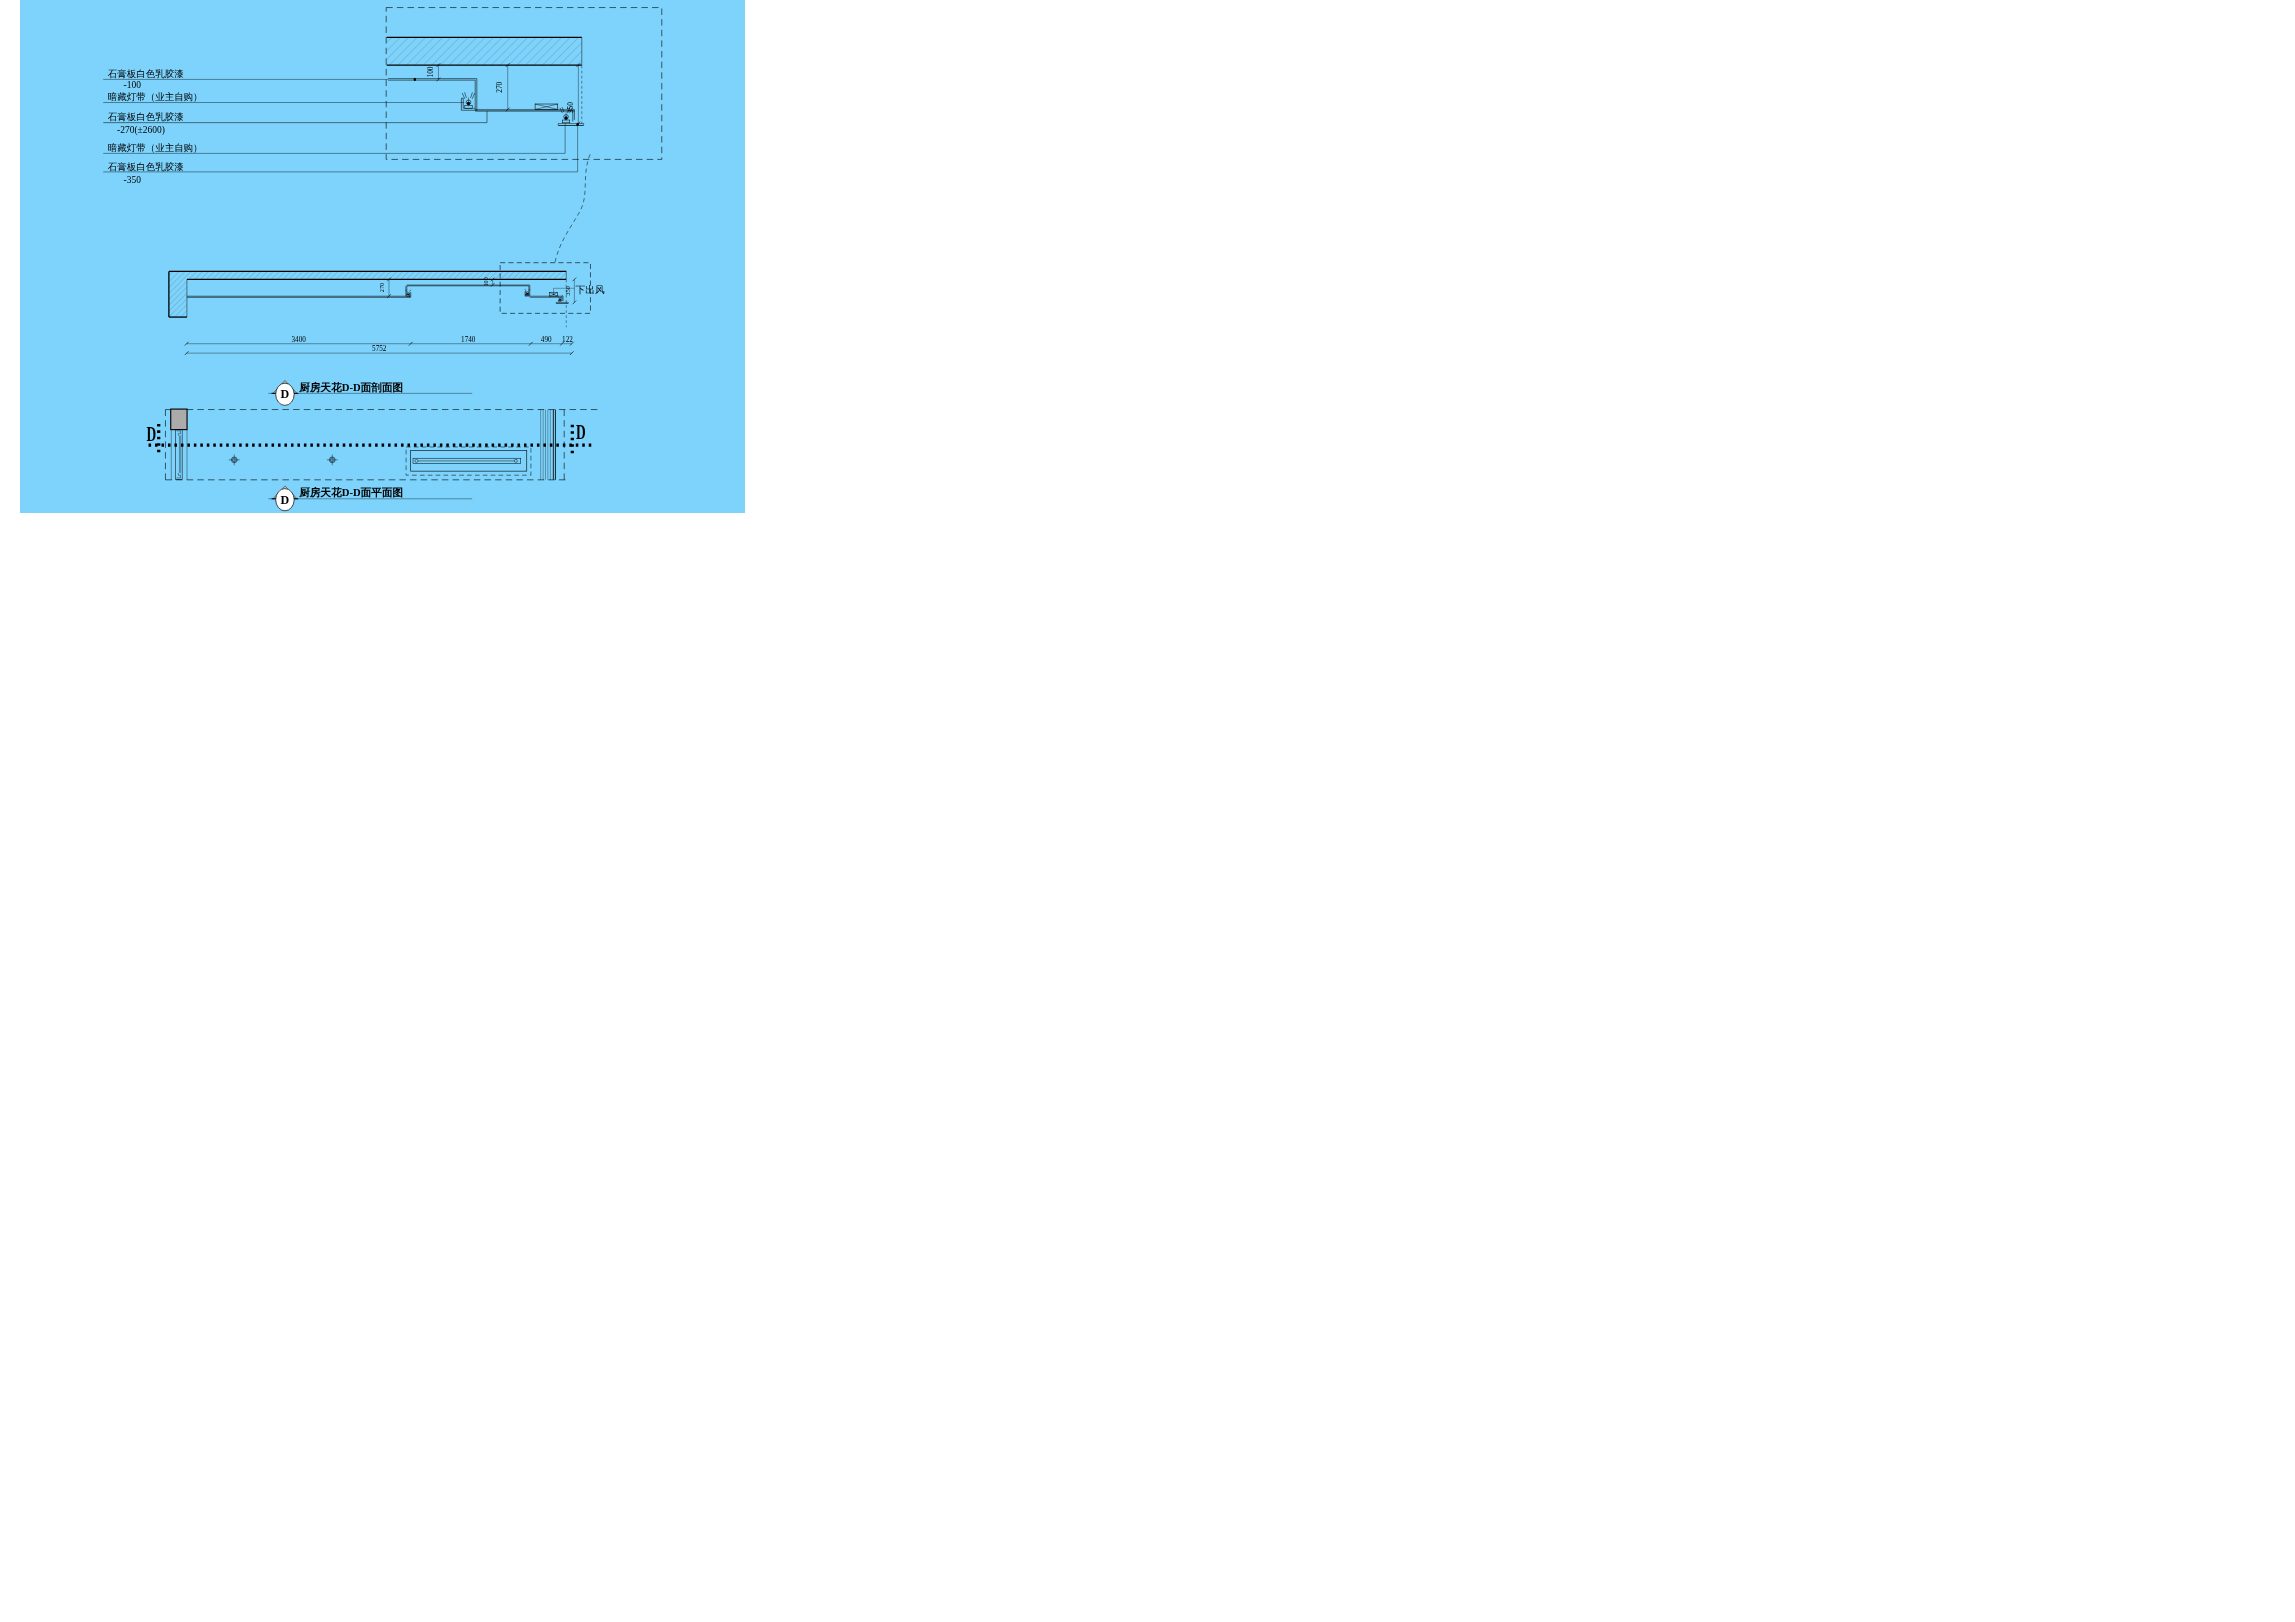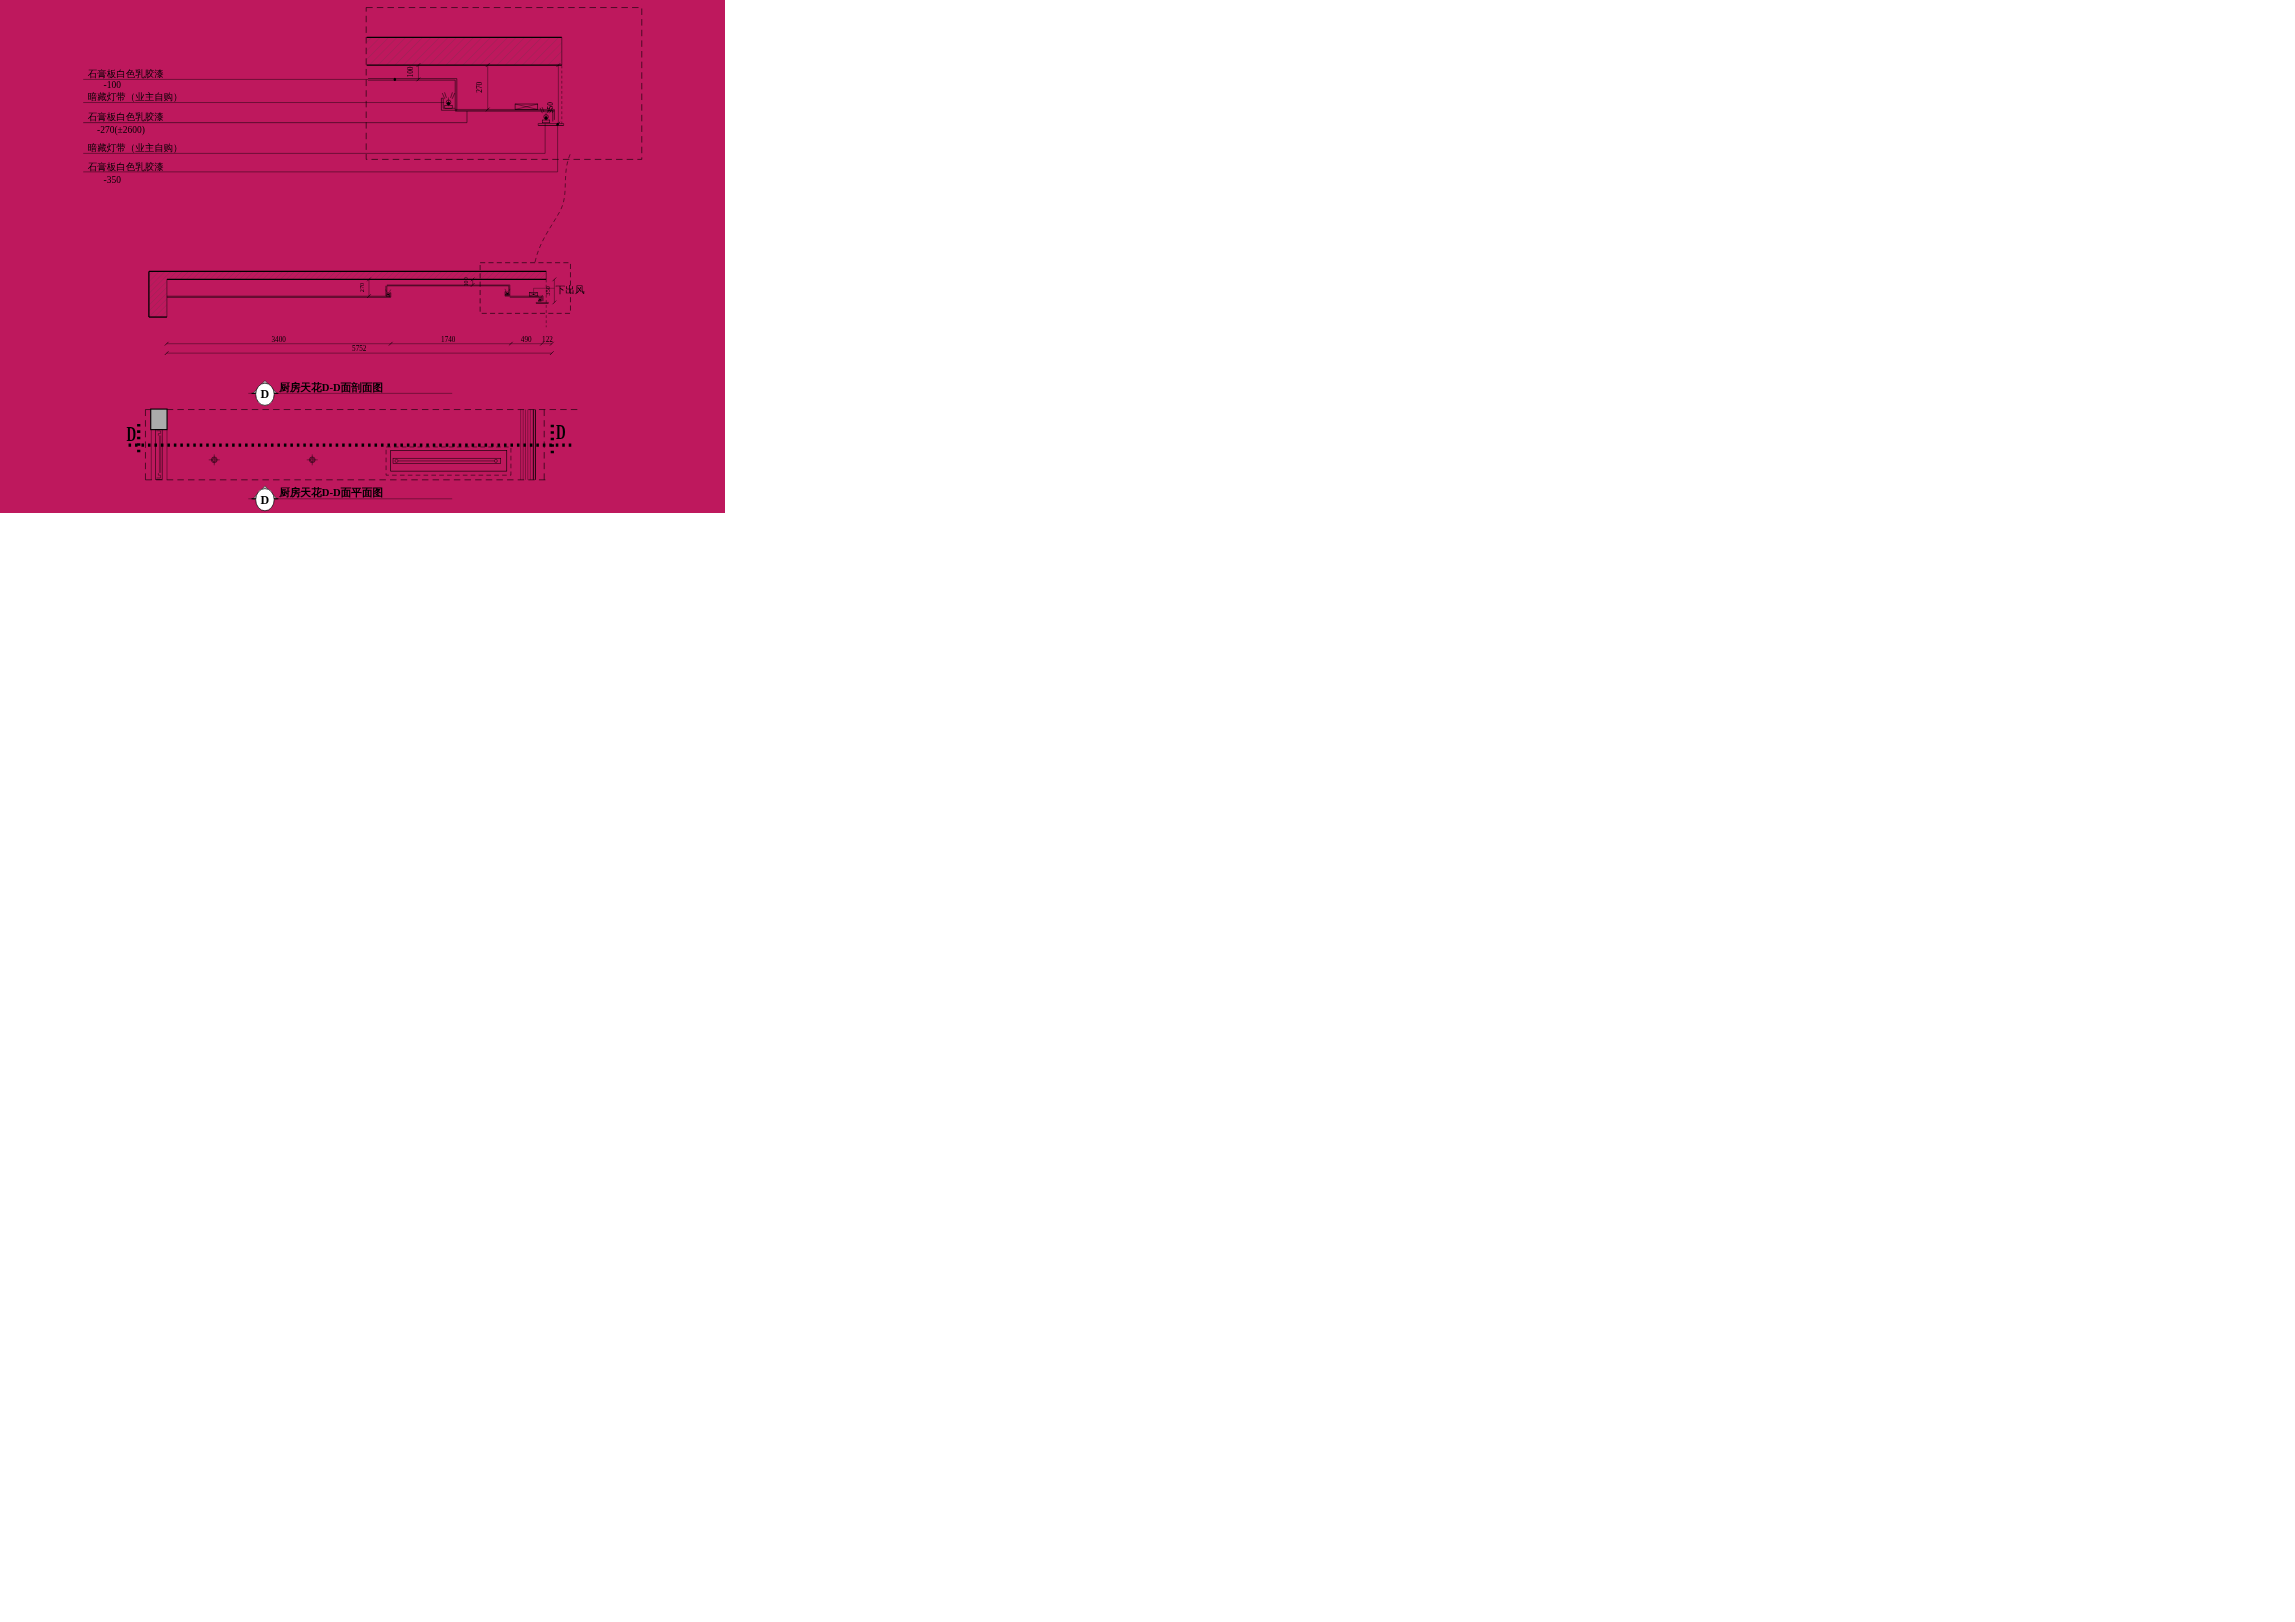--- a/index.html
+++ b/index.html
@@ -1,17 +1,17 @@
 <!DOCTYPE html>
 <html style="font-size:7.4px"><head>
 <meta charset="utf-8">
 <style>
   html,body{margin:0;padding:0;background:#ffffff;}
-  #stage{position:relative;width:725px;height:513px;background:#be185d;overflow:hidden;
-         font-family:"Liberation Serif","DejaVu Serif",serif;}
+  #stage{position:relative;width:725px;height:513px;background:#7dd3fc;overflow:hidden;
+         font-family:"Liberation Serif","DejaVu Serif",serif;margin-left:20px;}
   svg{position:absolute;left:0;top:0;}
   text{fill:#000;}
 </style>
 </head>
 <body>
 
 <div id="stage">
 <svg width="725" height="513" viewBox="0 0 1568 1108">
   <defs>
     <pattern id="hatch" patternUnits="userSpaceOnUse" width="13" height="13" patternTransform="rotate(-45)">

